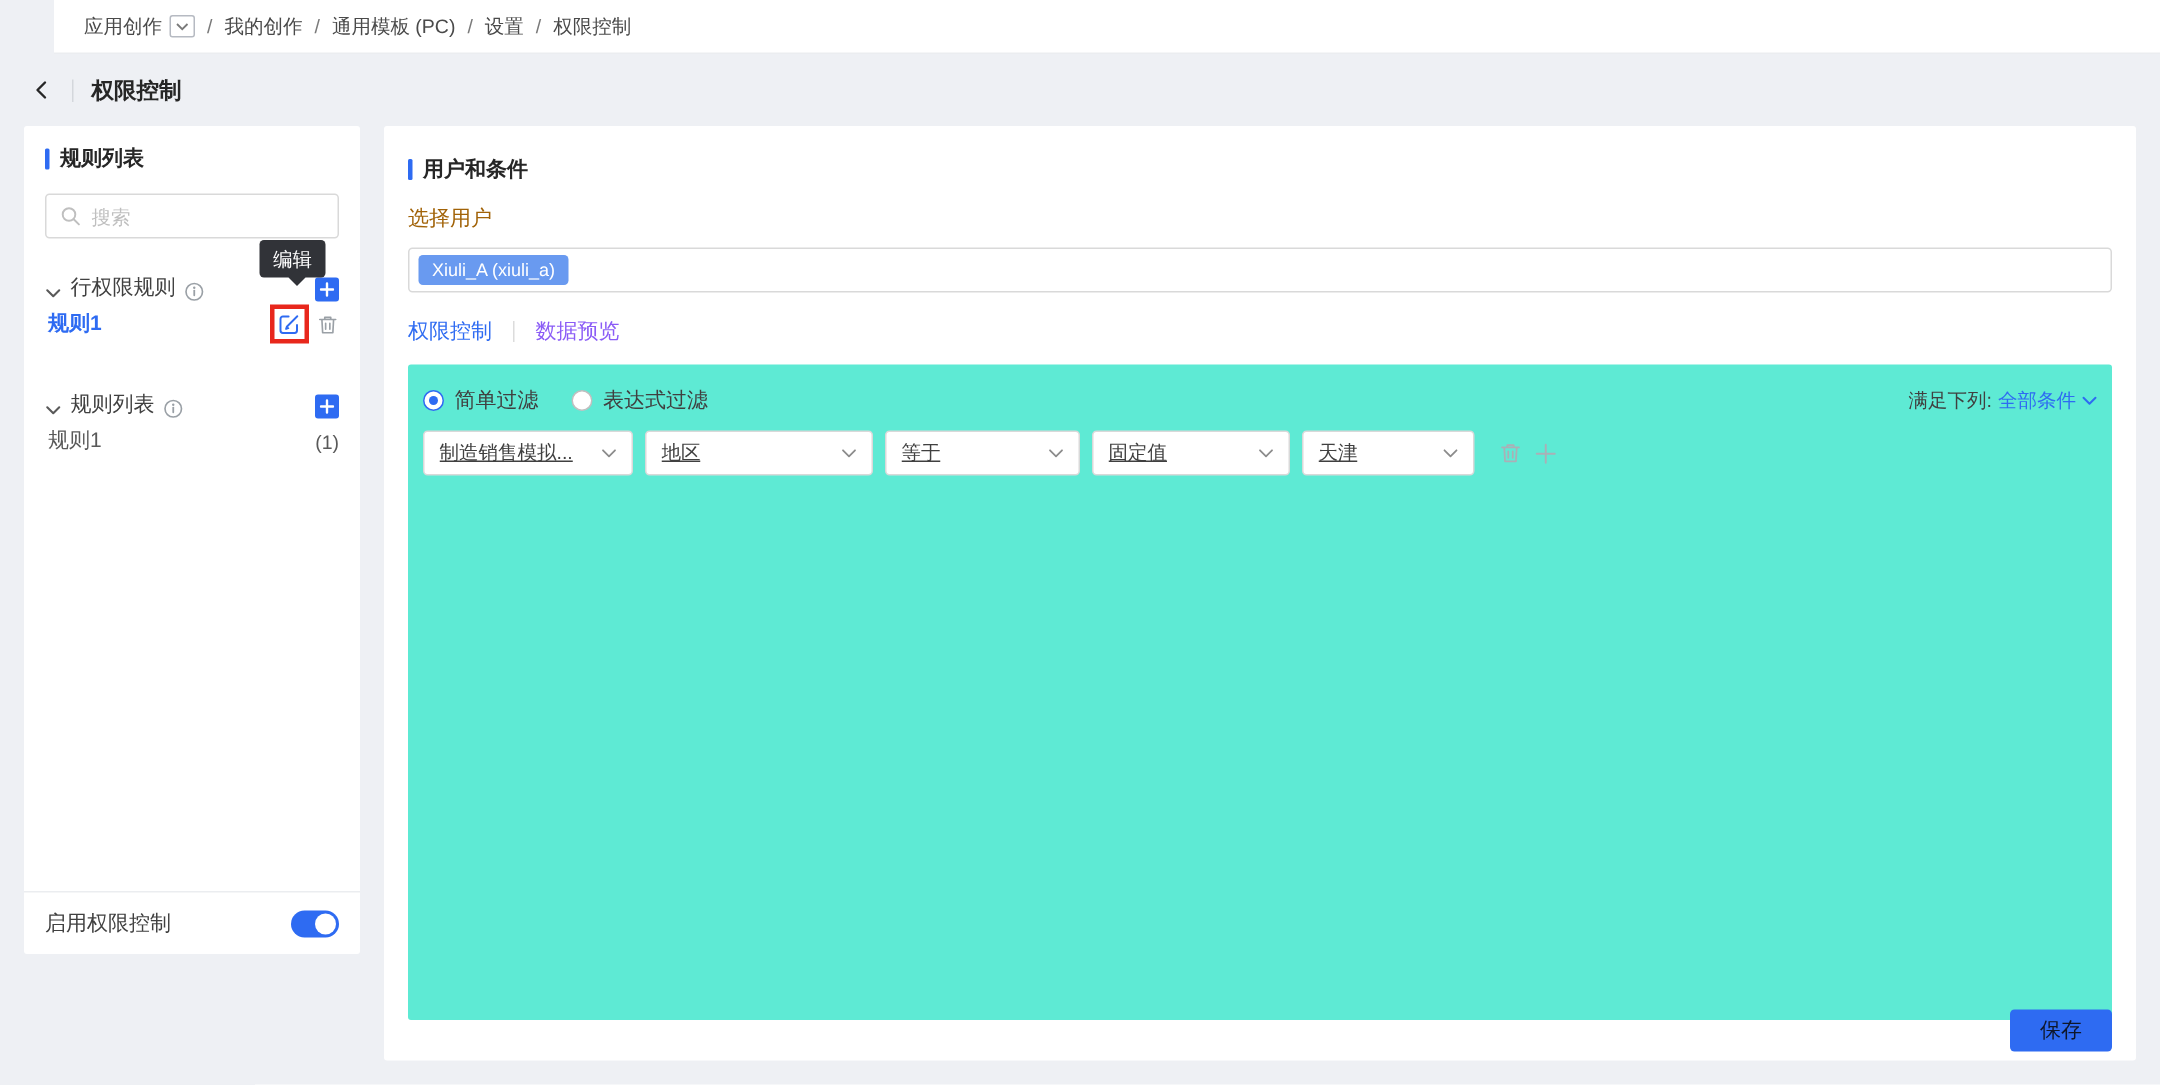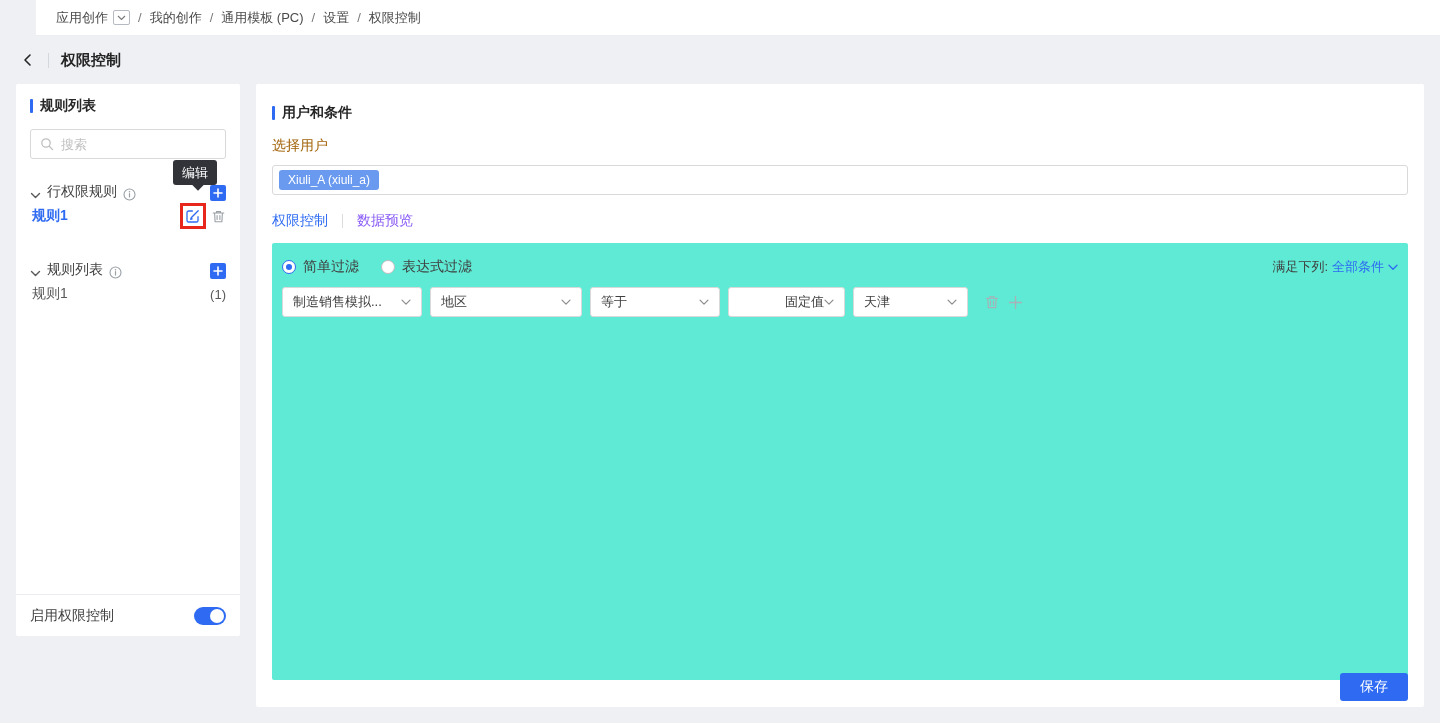--- a/index.html
+++ b/index.html
@@ -142,30 +142,30 @@
     border-radius:50%; background:#2e6bf2;
   }
   .match-group { margin-left:auto; display:flex; align-items:center; font-size:13px; }
   .match-label { color:#404040; margin-right:4px; }
   .match-value { color:#2e6bf2; cursor:pointer; display:flex; align-items:center; gap:4px; }
 
   .selects-row { margin-top:11px; display:flex; align-items:center; }
   .sel {
     height:30px; background:#fff; border:1px solid #d9d9d9; border-radius:3px;
     display:flex; align-items:center; justify-content:space-between;
-    padding:0 10px; font-size:13px; color:#404040; margin-right:8px; cursor:pointer;
+    padding:0 10px; font-size:13px; color:#404040; margin-right:8px; cursor:pointer;text-decoration:underline;
   }
   .sel .sel-text { overflow:hidden; white-space:nowrap; }
   .w1 { width:140px; } .w2 { width:152px; } .w3 { width:130px; }
-  .w4 { width:117px;justify-content:flex-end; } .w5 { width:115px; }
+  .w4 { width:132px; } .w5 { width:115px; }
   .row-icon { margin-left:8px; cursor:pointer; display:flex; }
 
   .save-btn {
     position:absolute; right:16px; bottom:6px; height:28px; min-width:68px;
-    background:#2e6bf2; color:#ffffff; font-size:14px; border:none; border-radius:3px;
+    background:#2e6bf2; color:#0f172a; font-size:14px; border:none; border-radius:3px;
     display:flex; align-items:center; justify-content:center; padding:0 5px;
     cursor:pointer; font-family:inherit;
   }
 </style>
 </head>
 <body>
 
 <div class="topbar">
   <span class="crumb">
     <span>应用创作</span>

